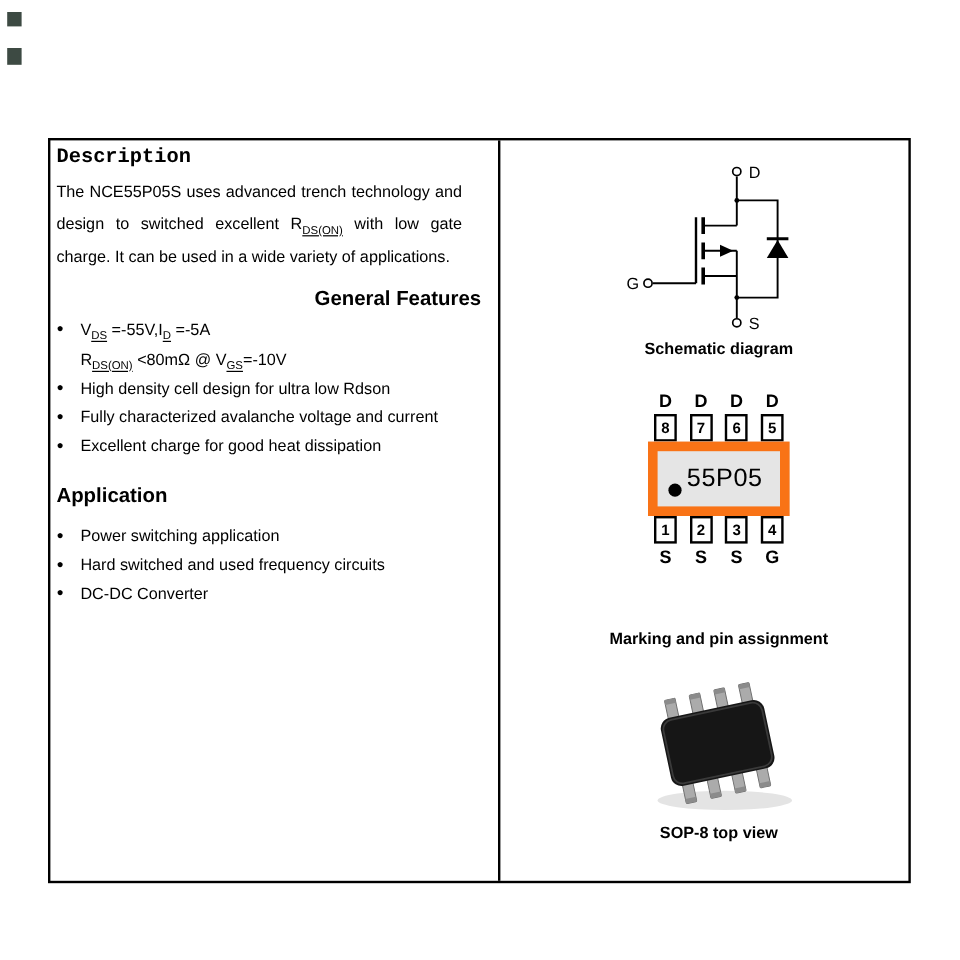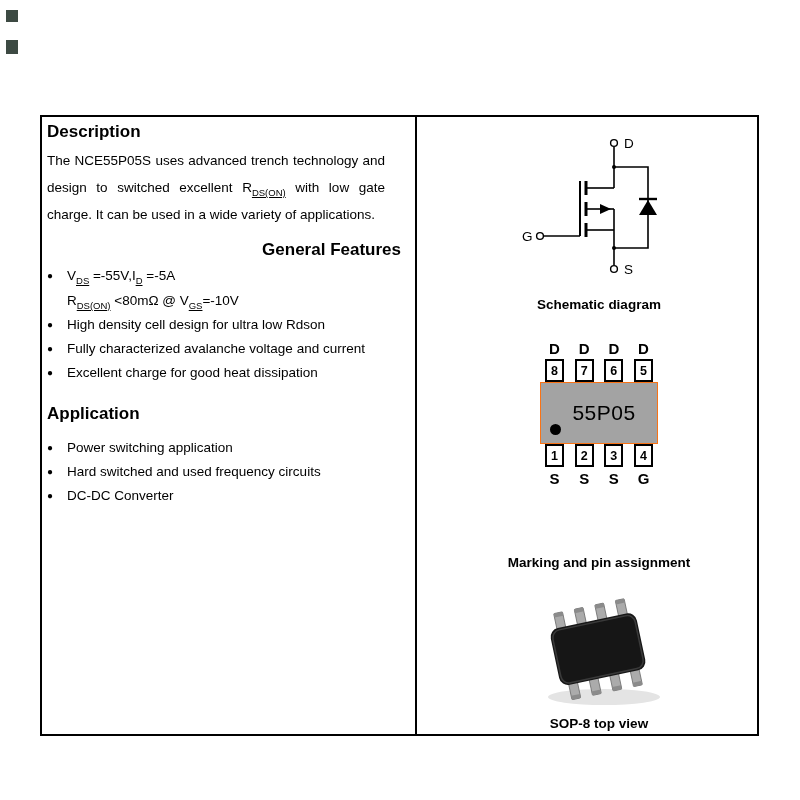--- a/index.html
+++ b/index.html
@@ -22,21 +22,21 @@
     display:flex;
   }
 
   
   .col-left {
     width:375px; flex:0 0 375px;
     border-right:2px solid #000;
     padding:5px 14px 10px 5px;
   }
   h2.sec { font-size:17px; font-weight:bold; }
-  .h-desc { margin:0 0 5px 0; }
+  .h-desc { margin:0 0 5px 0;font-family:Liberation Mono, monospace; }
   .h-feat { margin:12px 0 8px 0;text-align:right; }
   .h-app  { margin:24px 0 16px 0; }
 
   .body-text {
     width:338px;
     font-size:13.5px; line-height:27px;
     text-align:justify;
   }
   sub { font-size:9.5px; line-height:0;text-decoration:underline; }
 
@@ -56,36 +56,36 @@
   
   .col-right {
     flex:1;
     display:flex; flex-direction:column; align-items:center;
     padding-top:16px; padding-left:24px;
   }
   .schematic { margin-left:30px; }
   .schematic text { font-size:13.5px; fill:#000; font-family:"Liberation Sans", sans-serif; }
 
   .fig-caption { font-weight:bold; font-size:13.5px; color:#000; }
-  .cap-schematic { margin-top:14px; }
-  .cap-marking   { margin-top:68px; }
+  .cap-schematic { }
+  .cap-marking   { margin-top:52px; }
   .cap-package   { margin-top:2px; }
 
   .pin-diagram { margin-top:28px; display:flex; flex-direction:column; align-items:center; }
   .pin-row { display:flex; justify-content:space-between; width:118px; padding:0 5px; }
   .pin-label { width:19px; text-align:center; font-weight:bold; font-size:15px; line-height:17px; }
   .pin-row.lab-top { margin-bottom:2px; }
   .pin-row.lab-bot { margin-top:3px; }
   .pinbox {
     width:19px; height:23px; border:2px solid #000; background:#fff;
     display:flex; align-items:center; justify-content:center;
     font-size:12.5px; font-weight:bold;
   }
   .ic-body {
-    width:118px; height:62px; border:1px solid #f97316; background:#a3a3a3;
+    width:118px; height:62px; border:8px solid #f97316; background:#e5e5e5;
     position:relative;
     display:flex; align-items:center; justify-content:center;
   }
   .ic-marking { font-size:21px; letter-spacing:0.5px; padding-left:10px; }
   .pin1-dot {
     position:absolute; left:9px; bottom:8px;
     width:11px; height:11px; border-radius:50%; background:#000;
   }
 
   .package { margin-top:14px; }

